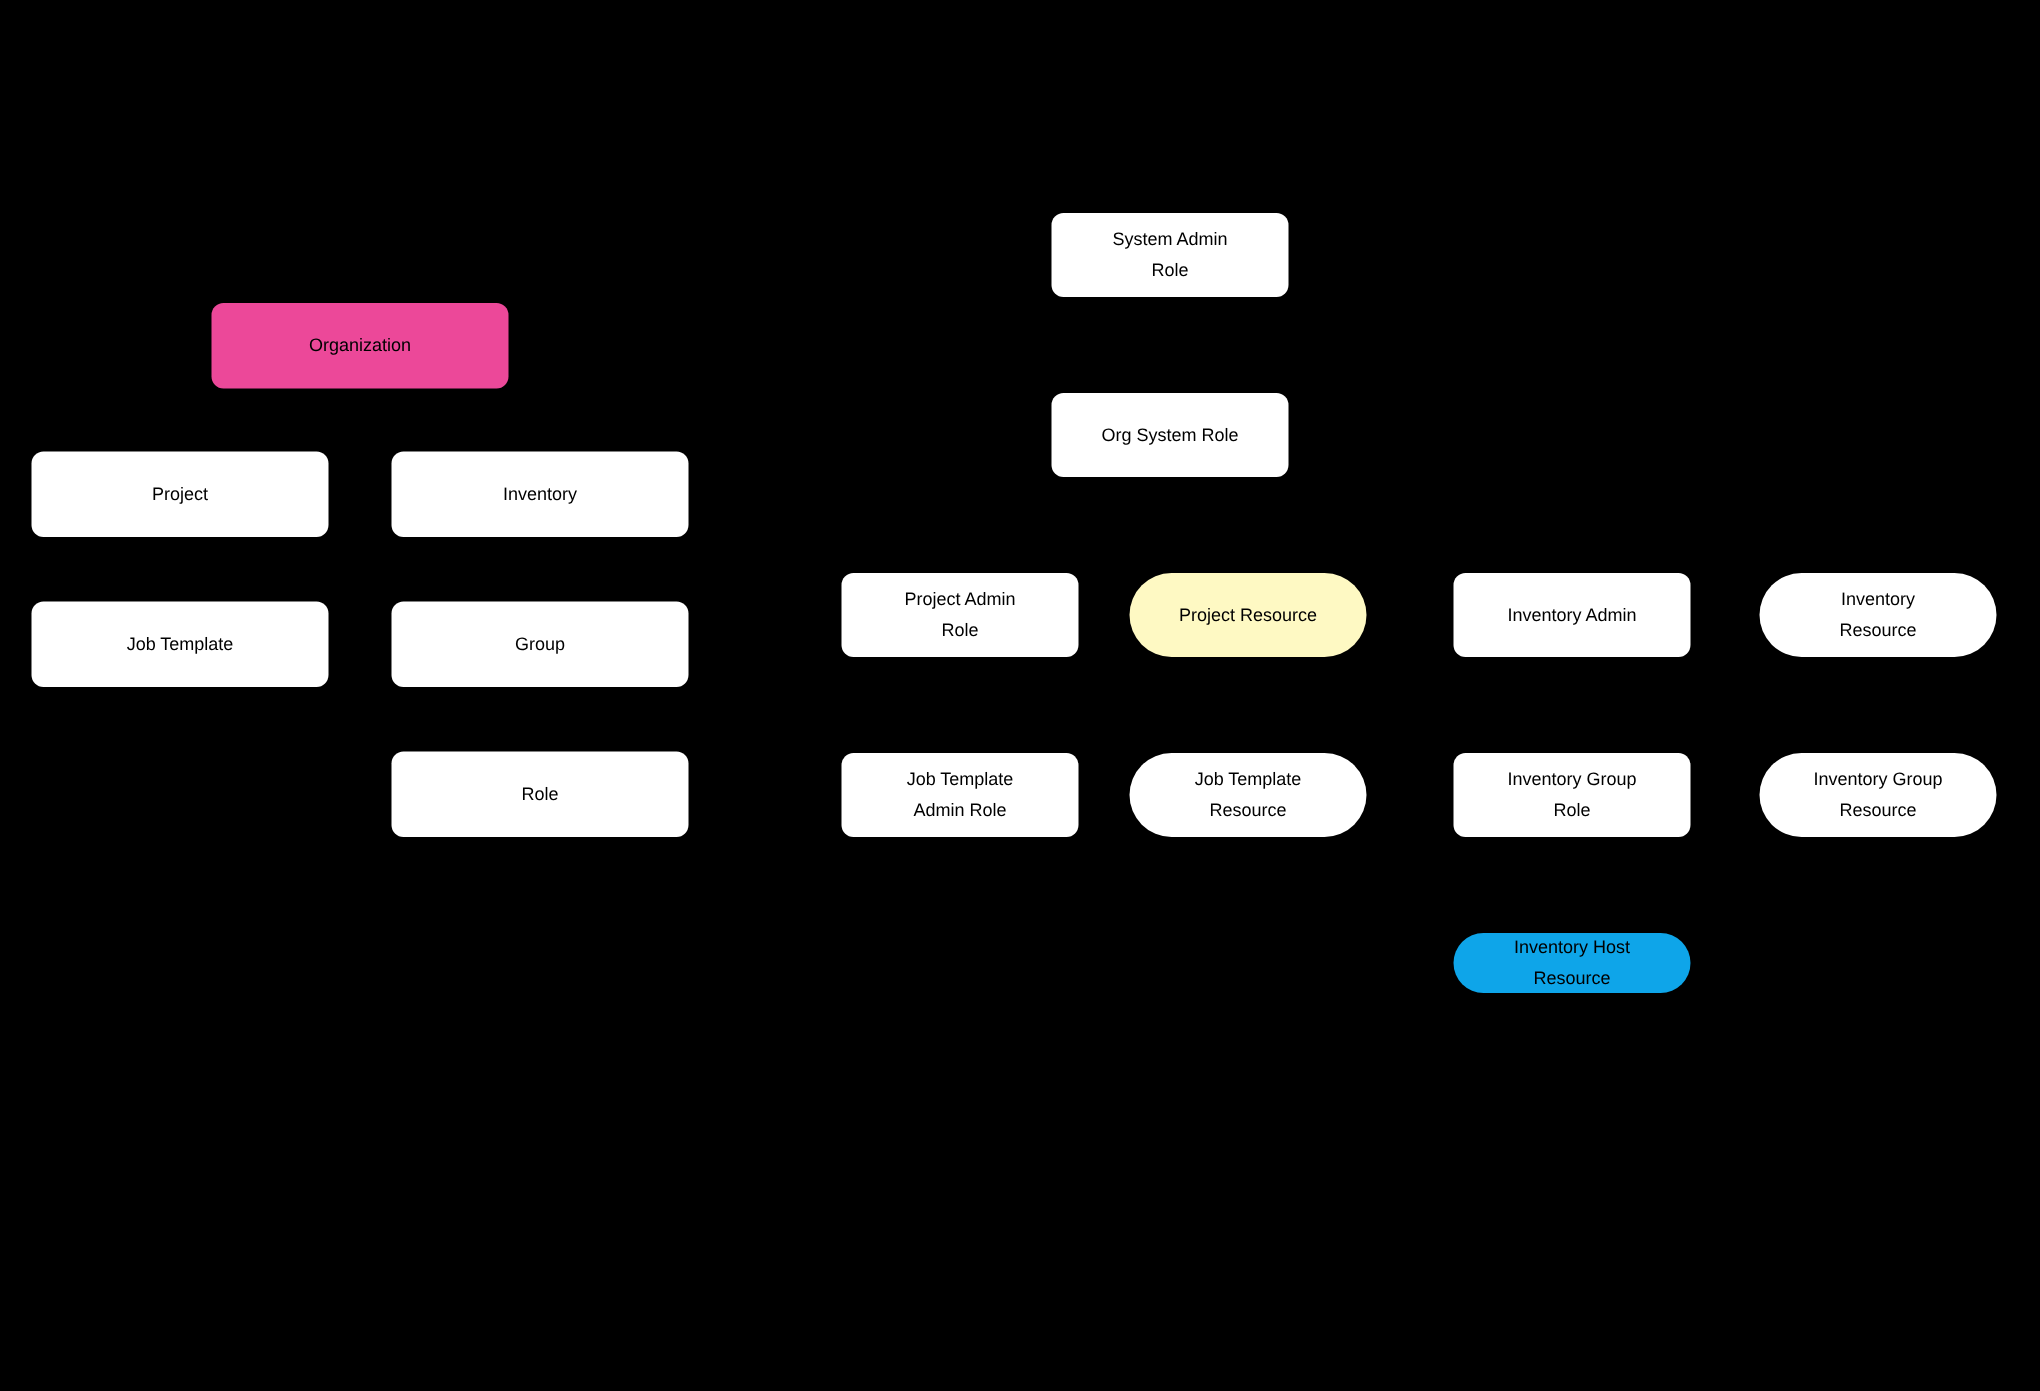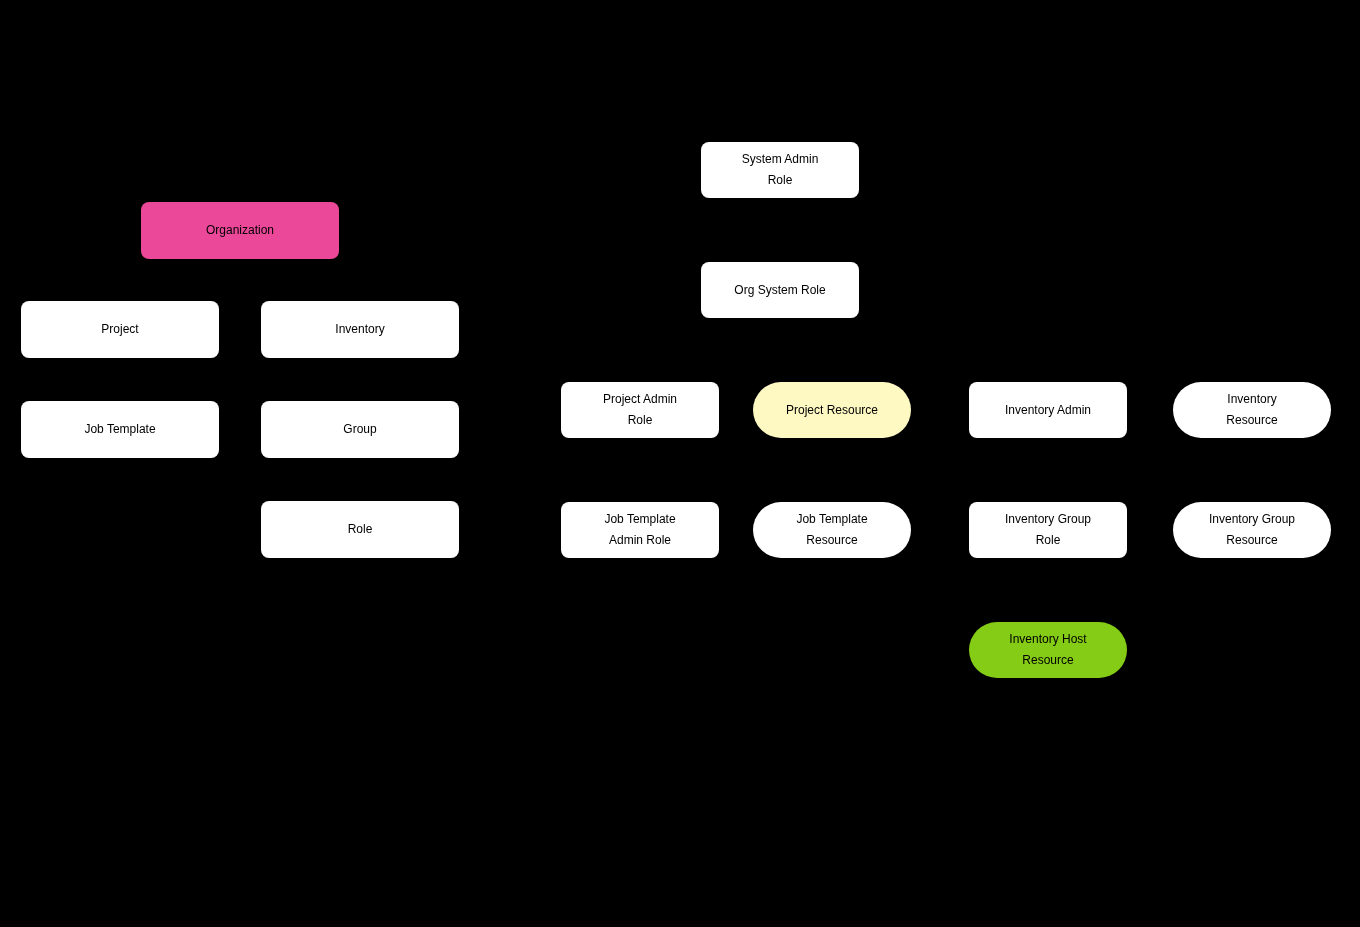--- a/index.html
+++ b/index.html
@@ -88,17 +88,17 @@
       <span class="line">Resource</span>
     </div>
     <div class="node rect" style="left: 969px; top: 502px; width: 158px; height: 56px; background: rgb(255, 255, 255); color: rgb(0, 0, 0);">
       <span class="line">Inventory Group</span>
       <span class="line">Role</span>
     </div>
     <div class="node pill" style="left: 1173px; top: 502px; width: 158px; height: 56px; background: rgb(255, 255, 255); color: rgb(0, 0, 0);">
       <span class="line">Inventory Group</span>
       <span class="line">Resource</span>
     </div>
-    <div class="node pill" style="left: 969px; top: 622px; width: 158px; height: 56px; background: #84cc16; color: rgb(0, 0, 0);">
+    <div class="node pill" style="left: 969px; top: 622px; width: 158px; height: 40px; background: #0ea5e9; color: rgb(0, 0, 0);">
       <span class="line">Inventory Host</span>
       <span class="line">Resource</span>
     </div>
   </div>
 
 </body></html>

